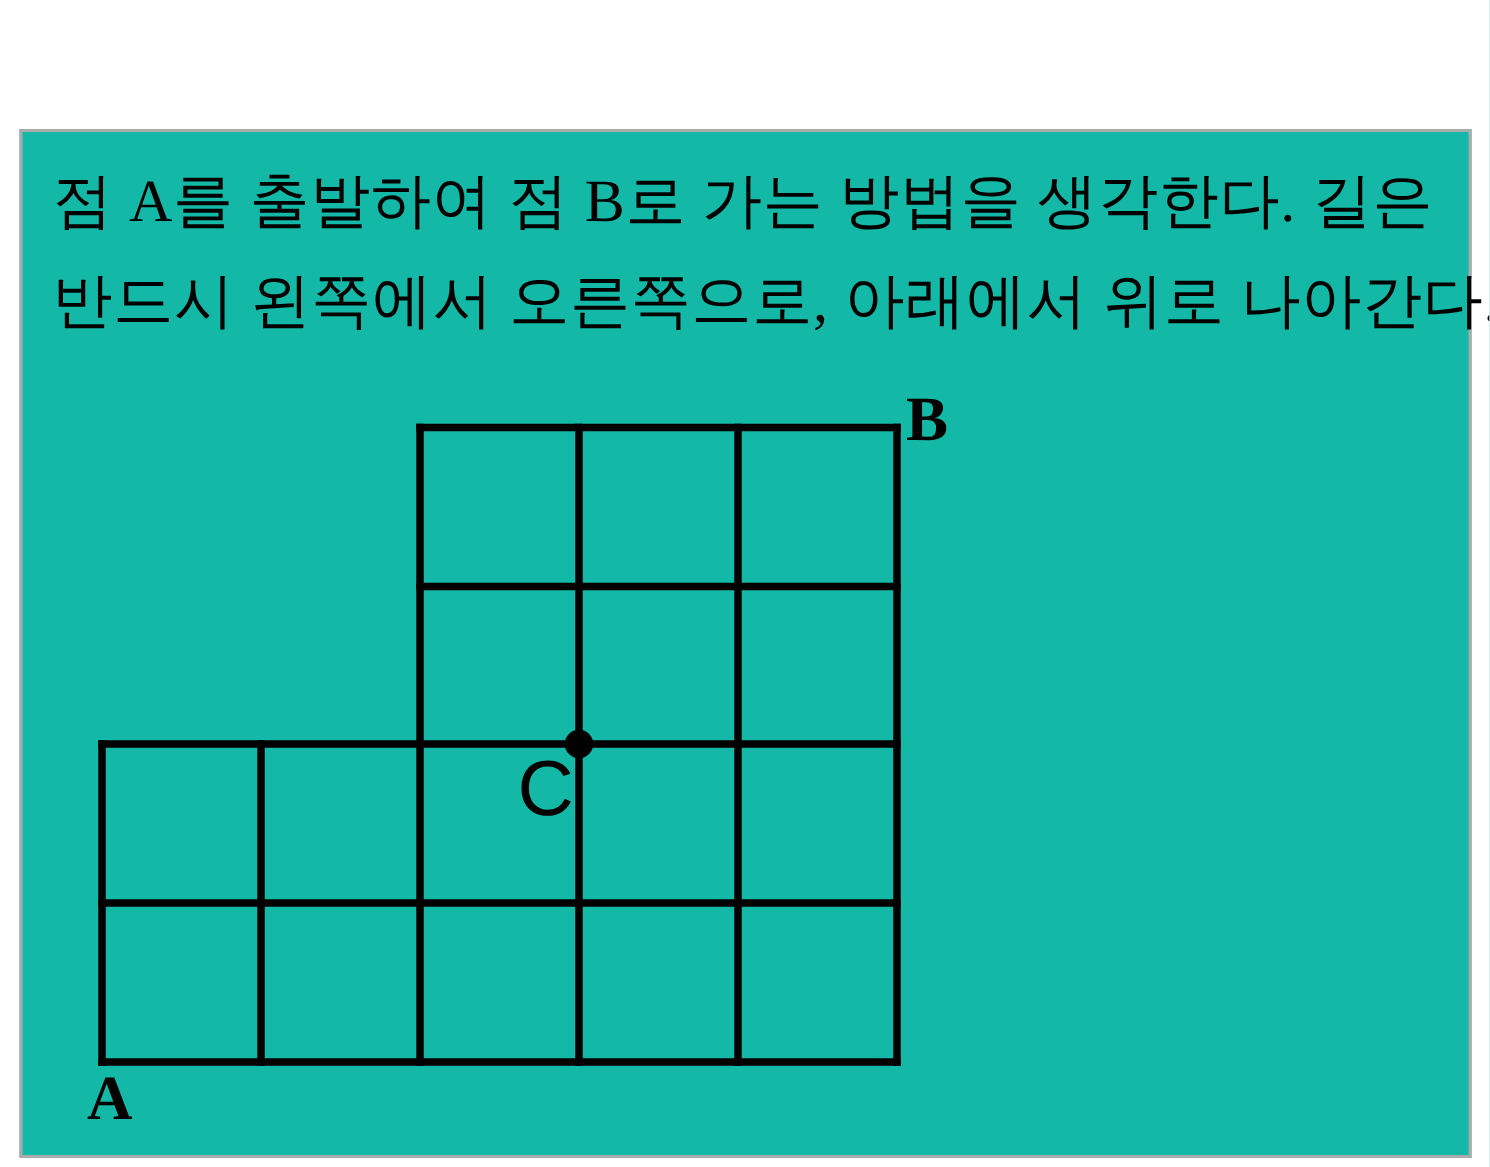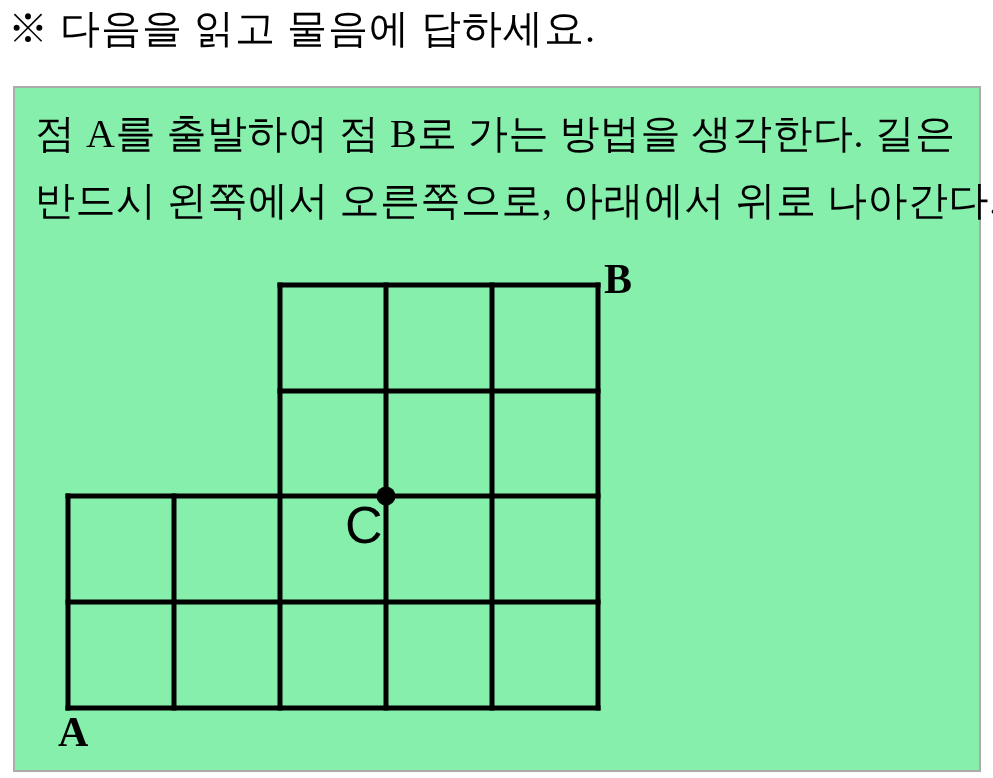--- a/index.html
+++ b/index.html
@@ -22,21 +22,21 @@
     white-space: nowrap;
   }
   .problem-box {
     position: absolute;
     left: 13px;
     top: 86px;
     width: 964px;
     height: 682px;
     border: 2px solid #ababab;
     box-sizing: content-box;
-    background: #86efac;
+    background: #14b8a6;
   }
   .problem-text {
     position: absolute;
     left: 20px;
     top: 12px;
     width: 930px;
     font-size: 40px;
     line-height: 67px;
     letter-spacing: 0.5px;
     white-space: nowrap;
@@ -59,21 +59,20 @@
     font-weight: normal;
     font-size: 52px;
     fill: #000000;
   }
 </style>
 </head>
 <body>
 
 <div class="page">
 
-  <div class="heading">※ 다음을 읽고 물음에 답하세요.</div>
 
   <div class="problem-box">
 
     <div class="problem-text">
       <div>점 A를 출발하여 점 B로 가는 방법을 생각한다. 길은</div>
       <div>반드시 왼쪽에서 오른쪽으로, 아래에서 위로 나아간다.</div>
     </div>
 
     <svg class="figure-svg" viewBox="0 0 660 525" xmlns="http://www.w3.org/2000/svg">
 

